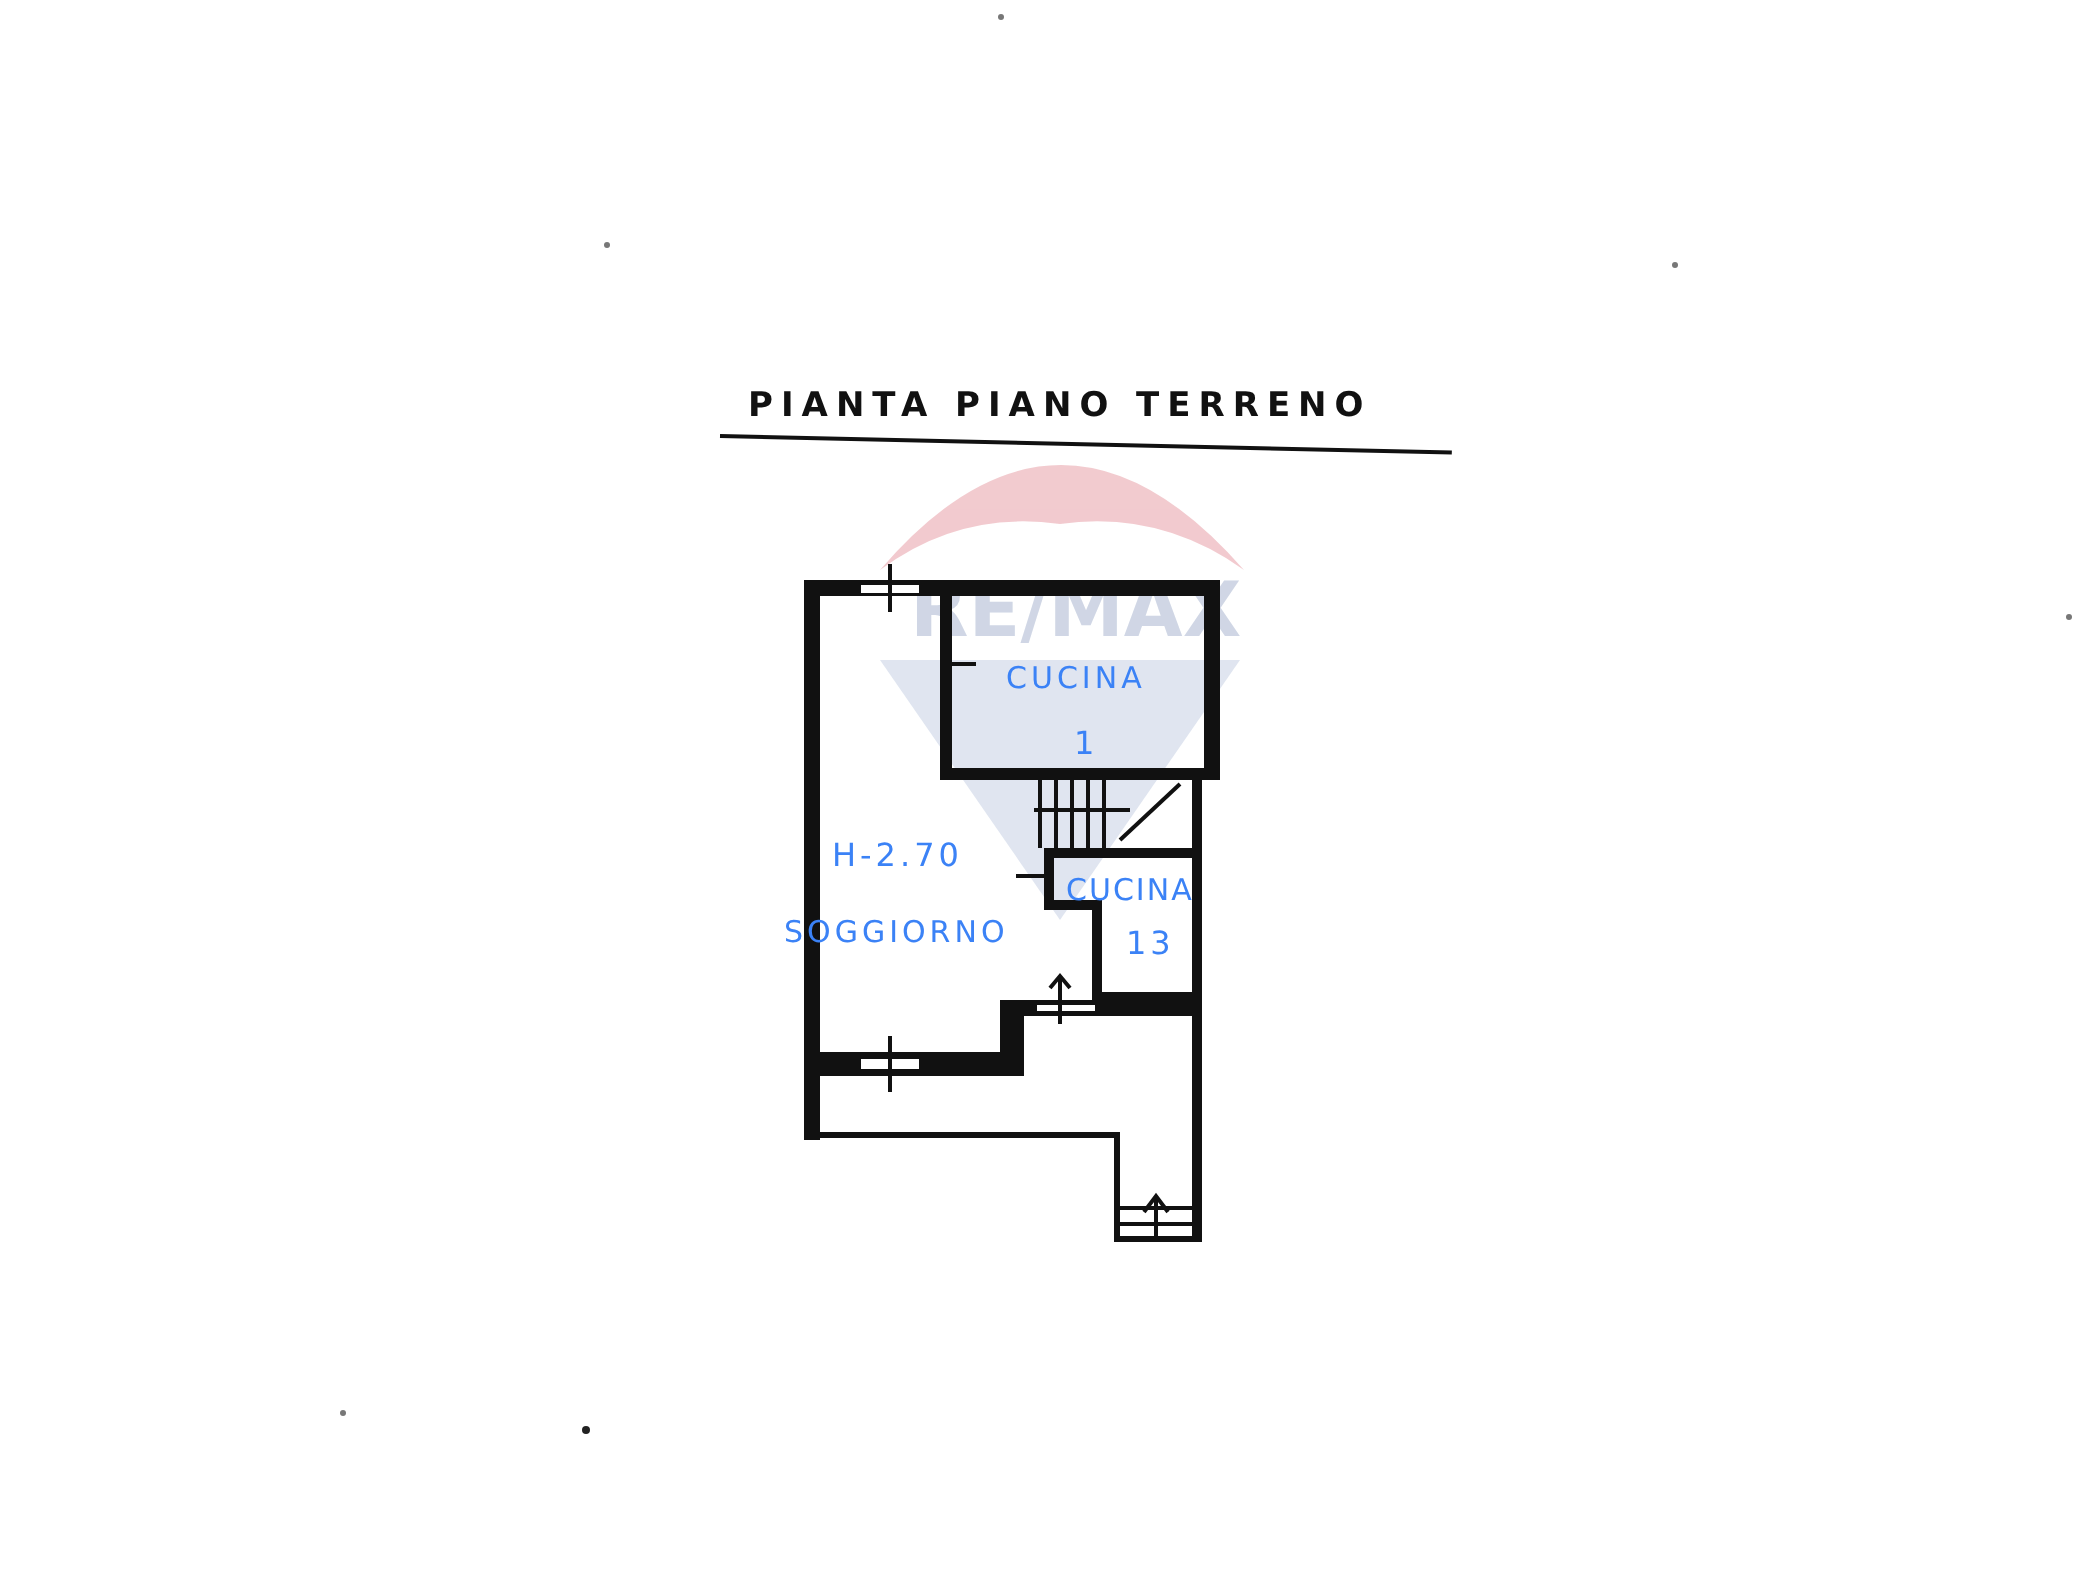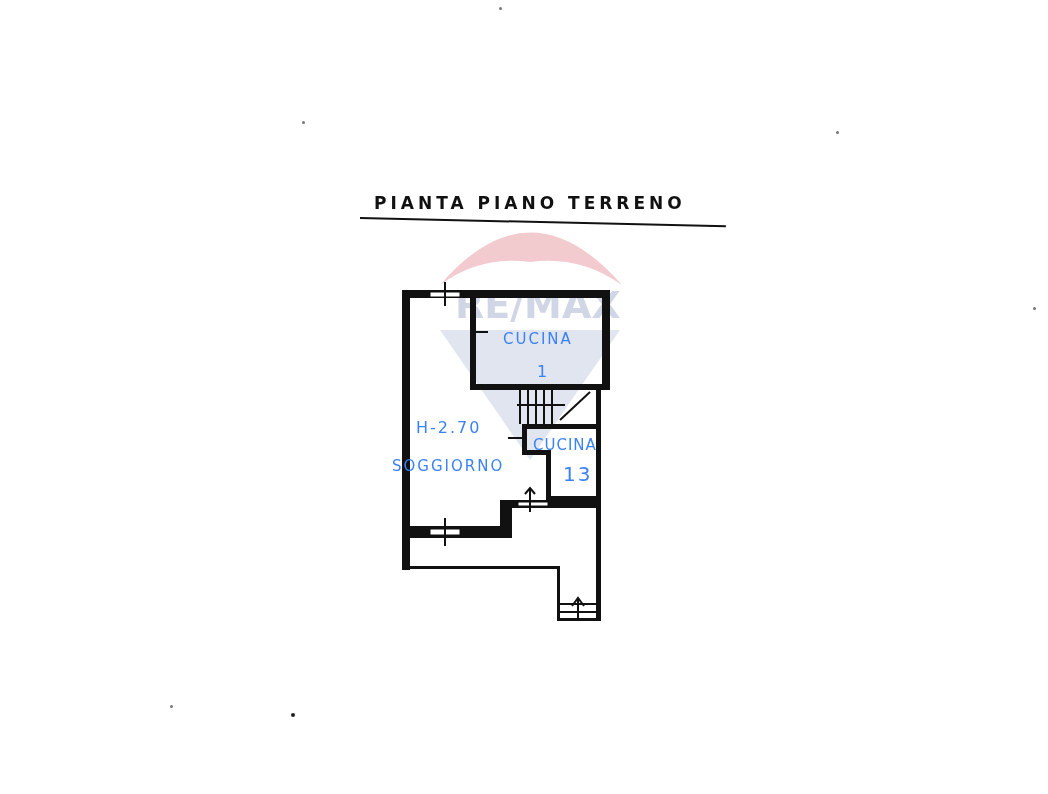--- a/index.html
+++ b/index.html
@@ -75,20 +75,20 @@
     <path d="M525 494 L530 488 L535 494"></path>
     <line x1="508" y1="438" x2="522" y2="438"></line>
   </g>
 </svg>
 
 <div class="lbl" style="left:503px;top:330px;">CUCINA</div>
 <div class="lbl" style="left:537px;top:362px;font-size:16px;">1</div>
 <div class="lbl" style="left:416px;top:418px;font-size:16px;text-align:right;">H-2.70</div>
 <div class="lbl" style="left:392px;top:457px;">SOGGIORNO</div>
 <div class="lbl" style="left:533px;top:436px;letter-spacing:1px;">CUCINA</div>
-<div class="lbl" style="left:563px;top:462px;font-size:20px;">13</div>
+<div class="lbl" style="left:563px;top:462px;font-size:16px;">13</div>
 
 <div class="speck" style="left:499px;top:7px;"></div>
 <div class="speck" style="left:302px;top:121px;"></div>
 <div class="speck" style="left:836px;top:131px;"></div>
 <div class="speck" style="left:291px;top:713px;width:4px;height:4px;background:#222;"></div>
 <div class="speck" style="left:170px;top:705px;"></div>
 <div class="speck" style="left:1033px;top:307px;"></div>
 
 </body></html>

